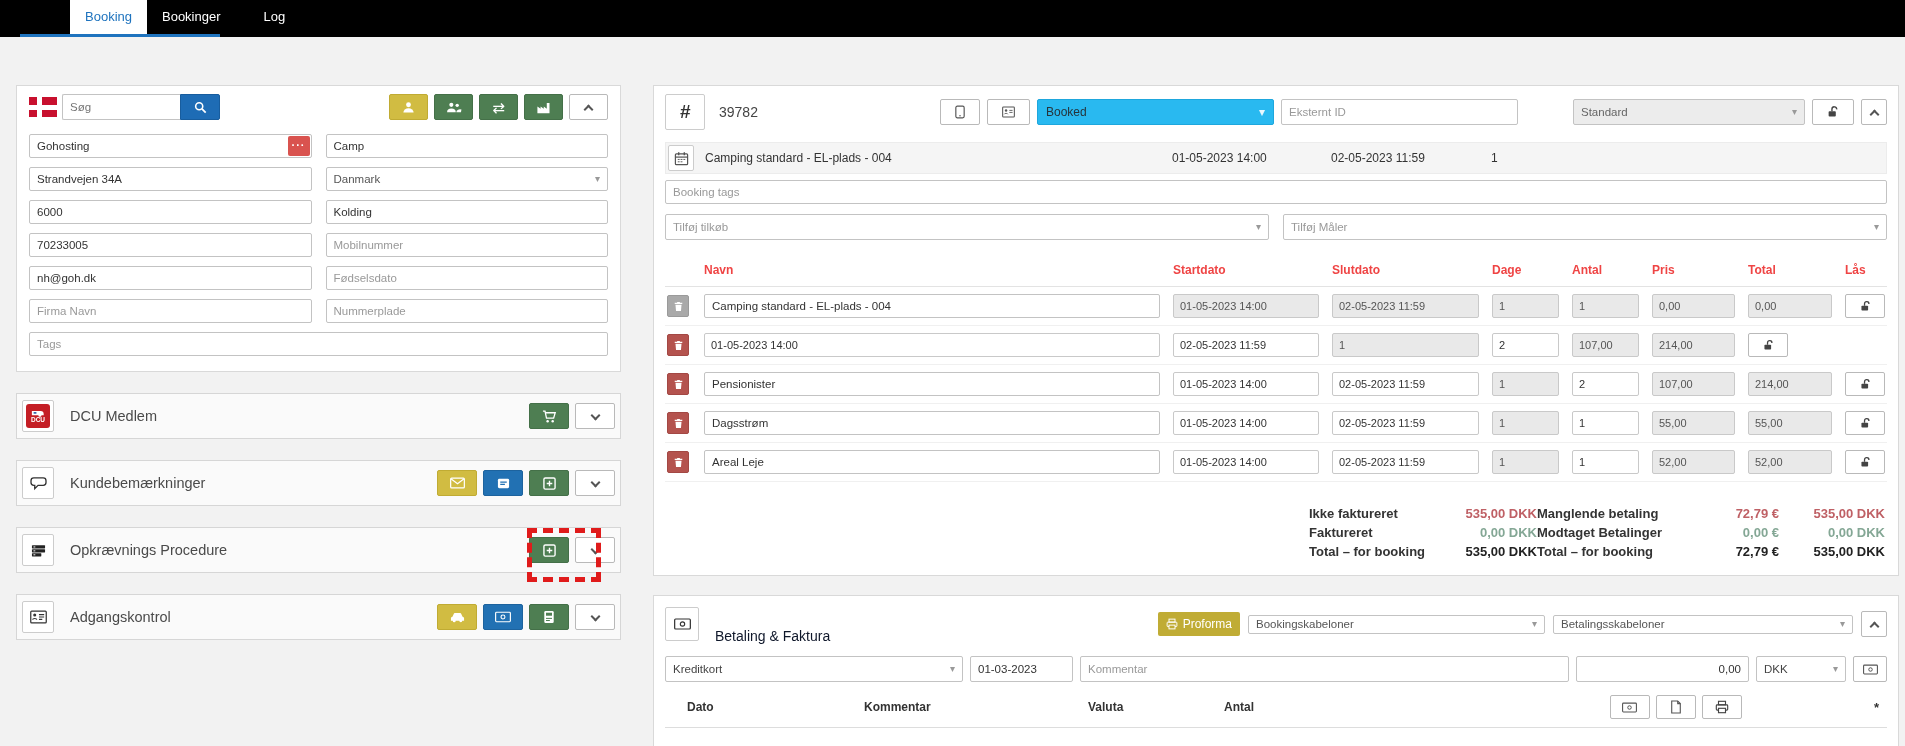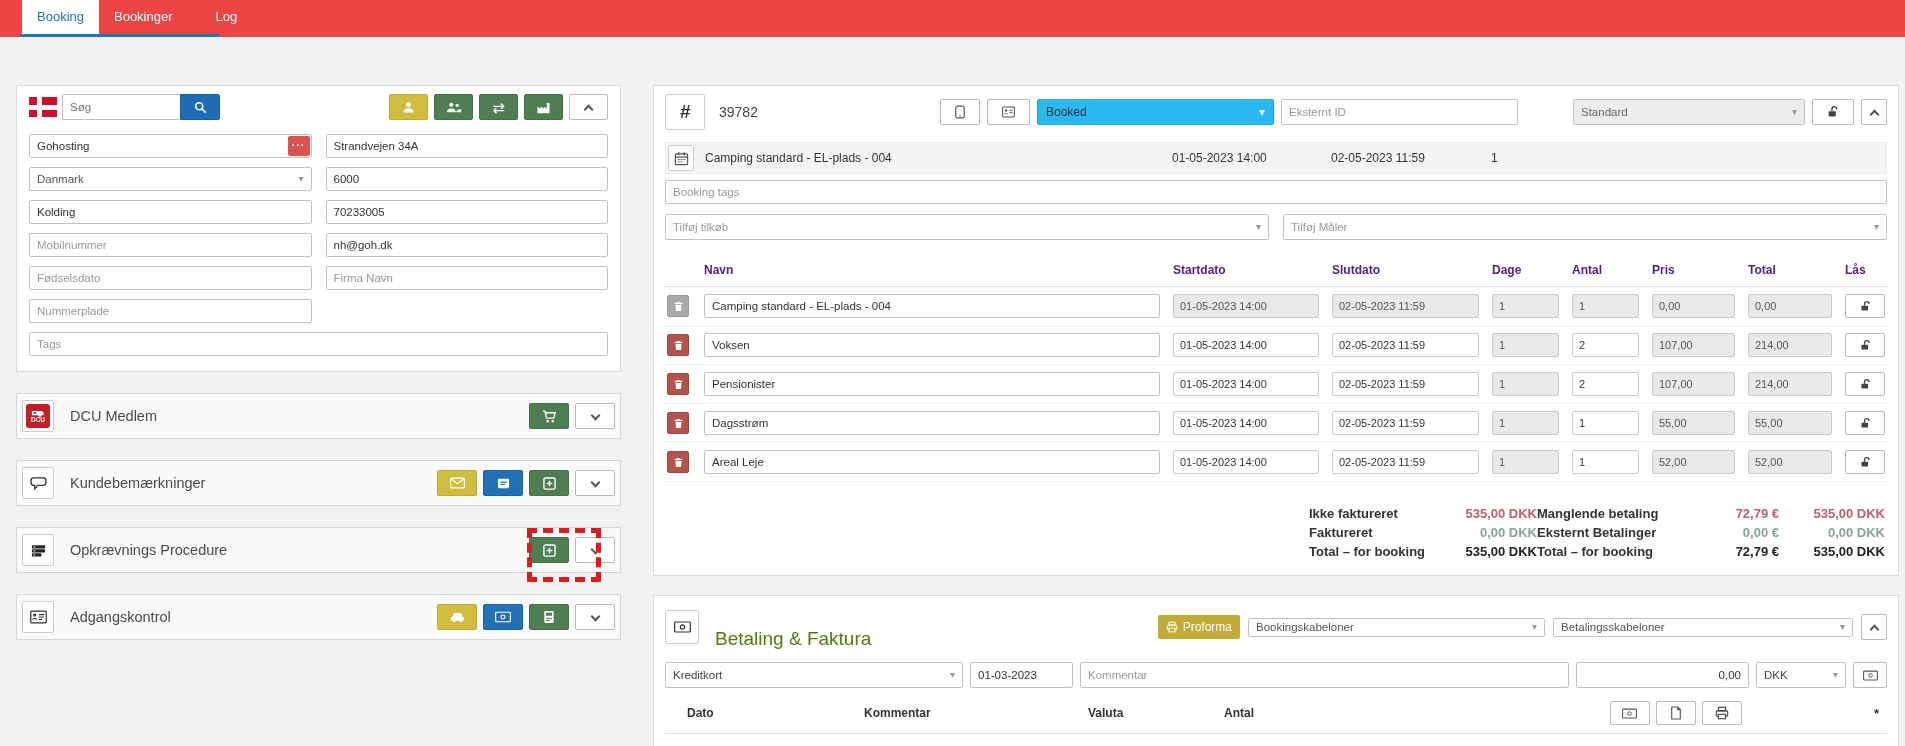--- a/index.html
+++ b/index.html
@@ -1,20 +1,20 @@
 <!DOCTYPE html>
 <html><head>
 <meta charset="utf-8">
 <style>
   * { margin:0; padding:0; box-sizing:border-box; }
   html,body { width:1905px; height:746px; overflow:hidden; }
   body { background:#f2f2f2; font-family:"Liberation Sans","DejaVu Sans",sans-serif; color:#333; font-size:12px; }
 
   
-  .topnav { position:relative; height:37px; background:#ef4444; }
+  .topnav { position:relative; height:37px; background:#000000;padding-left:48px; }
   .topnav .tabs { display:flex; height:34px; padding-left:22px; }
   .tab { padding:0 15px; line-height:34px; font-size:13px; color:#fff; cursor:pointer; }
   .tab.active { background:#fff; color:#1e73be; }
   .tab.gap { margin-left:13px; }
   .tab-underline { position:absolute; left:20px; top:34px; width:200px; height:3px; background:#1e73be; }
 
   
   .card { background:#fff; border:1px solid #d9d9d9; }
   .icon-box { width:32px; height:32px; background:#fff; border:1px solid #ccc; border-radius:2px; display:flex; align-items:center; justify-content:center; flex:none; }
   .btn { display:inline-flex; align-items:center; justify-content:center; height:26px; border:1px solid transparent; border-radius:2px; cursor:pointer; flex:none; }
@@ -76,41 +76,41 @@
   .wbtn { width:40px; }
   .wbtn2 { width:43px; }
   .lock-btn { width:42px; }
 
   .grid-cols { display:grid; grid-template-columns:24px minmax(0,1fr) 146px 147px 67px 67px 83px 84px 40px; column-gap:13px; align-items:center; padding:0 2px; }
   .unit-row { margin-top:12px; height:32px; background:#f5f5f5; border:1px solid #ececec; font-size:12px; color:#333; }
   .unit-icon { width:26px; height:26px; border:1px solid #ccc; background:#fff; border-radius:2px; display:flex; align-items:center; justify-content:center; }
   .tags-inp-row { margin-top:6px; }
   .addons-row { margin-top:10px; display:flex; gap:14px;justify-content:space-between; }
   .addons-row .sel { flex:1; height:26px; }
-  .tbl-head { margin-top:14px; border-bottom:1px solid #e3e3e3; padding:9px 2px; font-size:12px; font-weight:bold; color:#4c1d95; }
+  .tbl-head { margin-top:14px; border-bottom:1px solid #e3e3e3; padding:9px 2px; font-size:12px; font-weight:bold; color:#ef4444; }
   .trow { padding:7px 2px; border-bottom:1px solid #f0f0f0; }
   .lock-cell { width:40px; height:24px; }
 
   .totals { display:flex; justify-content:flex-end; margin-top:22px; padding:0 2px; font-size:13px; }
   .t-line { display:flex; line-height:19px; }
   .t-label { font-weight:bold; color:#333; }
   .tl .t-label { width:138px; }
   .tl .t-val { width:90px; text-align:right; font-weight:bold; }
   .tr2 .t-label { width:160px; }
   .tr2 .t-eur { width:82px; text-align:right; font-weight:bold; }
   .tr2 .t-dkk { width:106px; text-align:right; font-weight:bold; }
   .val-red { color:#bf6065; }
   .val-green { color:#84a795; }
   .val-dark { color:#222; }
 
   
   .pay-card { margin-top:19px; padding:8px 11px 20px; }
   .pay-head { display:flex; align-items:center; }
   .pay-icon-box { width:34px; height:34px; border:1px solid #ccc; border-radius:2px; display:flex; align-items:center; justify-content:center; }
-  .pay-title { margin-left:16px; font-size:19px; color:#4d7c0f;margin-top:24px; }
+  .pay-title { margin-left:16px; font-size:14px; color:#0f172a;margin-top:24px; }
   .pay-head-actions { margin-left:auto; display:flex; gap:8px; align-items:center; }
   .proforma { height:24px; background:#c0ac35; border-radius:2px; color:#fff; font-size:12px; display:flex; align-items:center; gap:5px; padding:0 8px; cursor:pointer; }
   .tmpl-sel { width:297px; height:19px; }
   .pay-row { margin-top:12px; display:grid; grid-template-columns:298px 103px minmax(0,1fr) 173px 90px 34px; column-gap:7px; }
   .pay-row .sel, .pay-row .inp { height:26px; }
   .amt { text-align:right; }
   .note-btn { height:26px; width:34px; }
   .pay-subhead { margin-top:13px; display:flex; align-items:center; font-size:12px; font-weight:bold; color:#333; padding-left:22px; }
   .col-dato { width:177px; } .col-komm { width:224px; } .col-valuta { width:136px; }
   .pay-btns { margin-left:auto; display:flex; gap:6px; }
@@ -169,20 +169,21 @@
             <span class="chev up"></span>
           </span>
       </span>
     </div>
 
     <div class="fields-grid">
       <span class="fwrap">
         <input class="inp" value="Gohosting" style="">
         <span class="dots-btn">···</span>
       </span>
+      <input class="inp" value="Camp" style="">
       <input class="inp" value="Strandvejen 34A" style="">
       <span class="sel">
           <span style="color:#555">Danmark</span>
           <span class="caret">▾</span>
         </span>
       <input class="inp" value="6000" style="">
       <input class="inp" value="Kolding" style="">
       <input class="inp" value="70233005" style="">
       <input class="inp" placeholder="Mobilnummer" style="">
       <input class="inp" value="nh@goh.dk" style="">
@@ -427,21 +428,20 @@
           </svg>
         </span>
     </div>
 
     <div class="trow grid-cols">
       <span class="btn btn-red-sm">
           <svg viewBox="0 0 16 16" width="11" height="11">
             <path fill="#fff" d="M6 1.5h4v1.2h3.5v1.5h-11V2.7H6zM3.6 5.4h8.8L11.6 14.5H4.4z"></path>
           </svg>
         </span>
-      <input class="inp" value="Voksen" style="">
       <span class="field white">01-05-2023 14:00</span>
       <span class="field white">02-05-2023 11:59</span>
       <span class="field">1</span>
       <span class="field white">2</span>
       <span class="field">107,00</span>
       <span class="field">214,00</span>
       <span class="btn btn-white lock-cell">
           <svg viewBox="0 0 16 16" width="13" height="13">
             <path fill="none" stroke="#444" stroke-width="1.6" d="M6.8 7V4.6a2.7 2.7 0 0 1 5.4.4"></path>
             <rect x="3" y="7" width="8.2" height="6" rx="1" fill="#444"></rect>
@@ -527,21 +527,21 @@
             <span class="t-val val-dark">535,00 DKK</span>
           </div>
       </div>
       <div class="tr2">
         <div class="t-line">
             <span class="t-label">Manglende betaling</span>
             <span class="t-eur val-red">72,79 €</span>
             <span class="t-dkk val-red">535,00 DKK</span>
           </div>
         <div class="t-line">
-            <span class="t-label">Eksternt Betalinger</span>
+            <span class="t-label">Modtaget Betalinger</span>
             <span class="t-eur val-green">0,00 €</span>
             <span class="t-dkk val-green">0,00 DKK</span>
           </div>
         <div class="t-line">
             <span class="t-label">Total – for booking</span>
             <span class="t-eur val-dark">72,79 €</span>
             <span class="t-dkk val-dark">535,00 DKK</span>
           </div>
       </div>
     </div>

